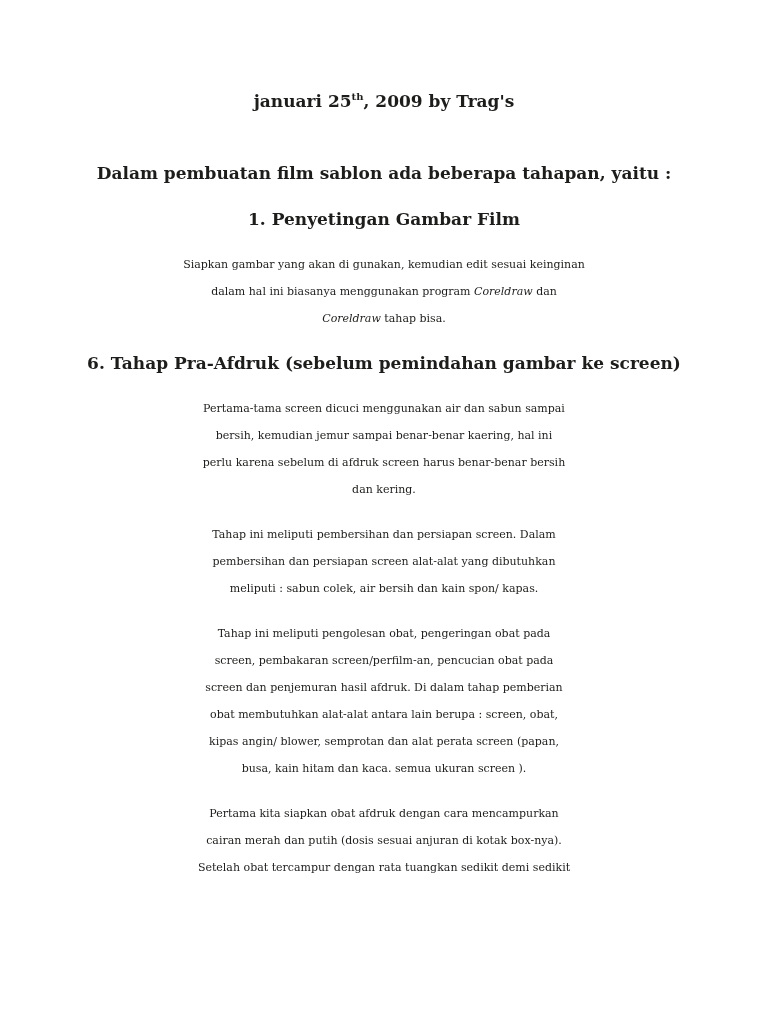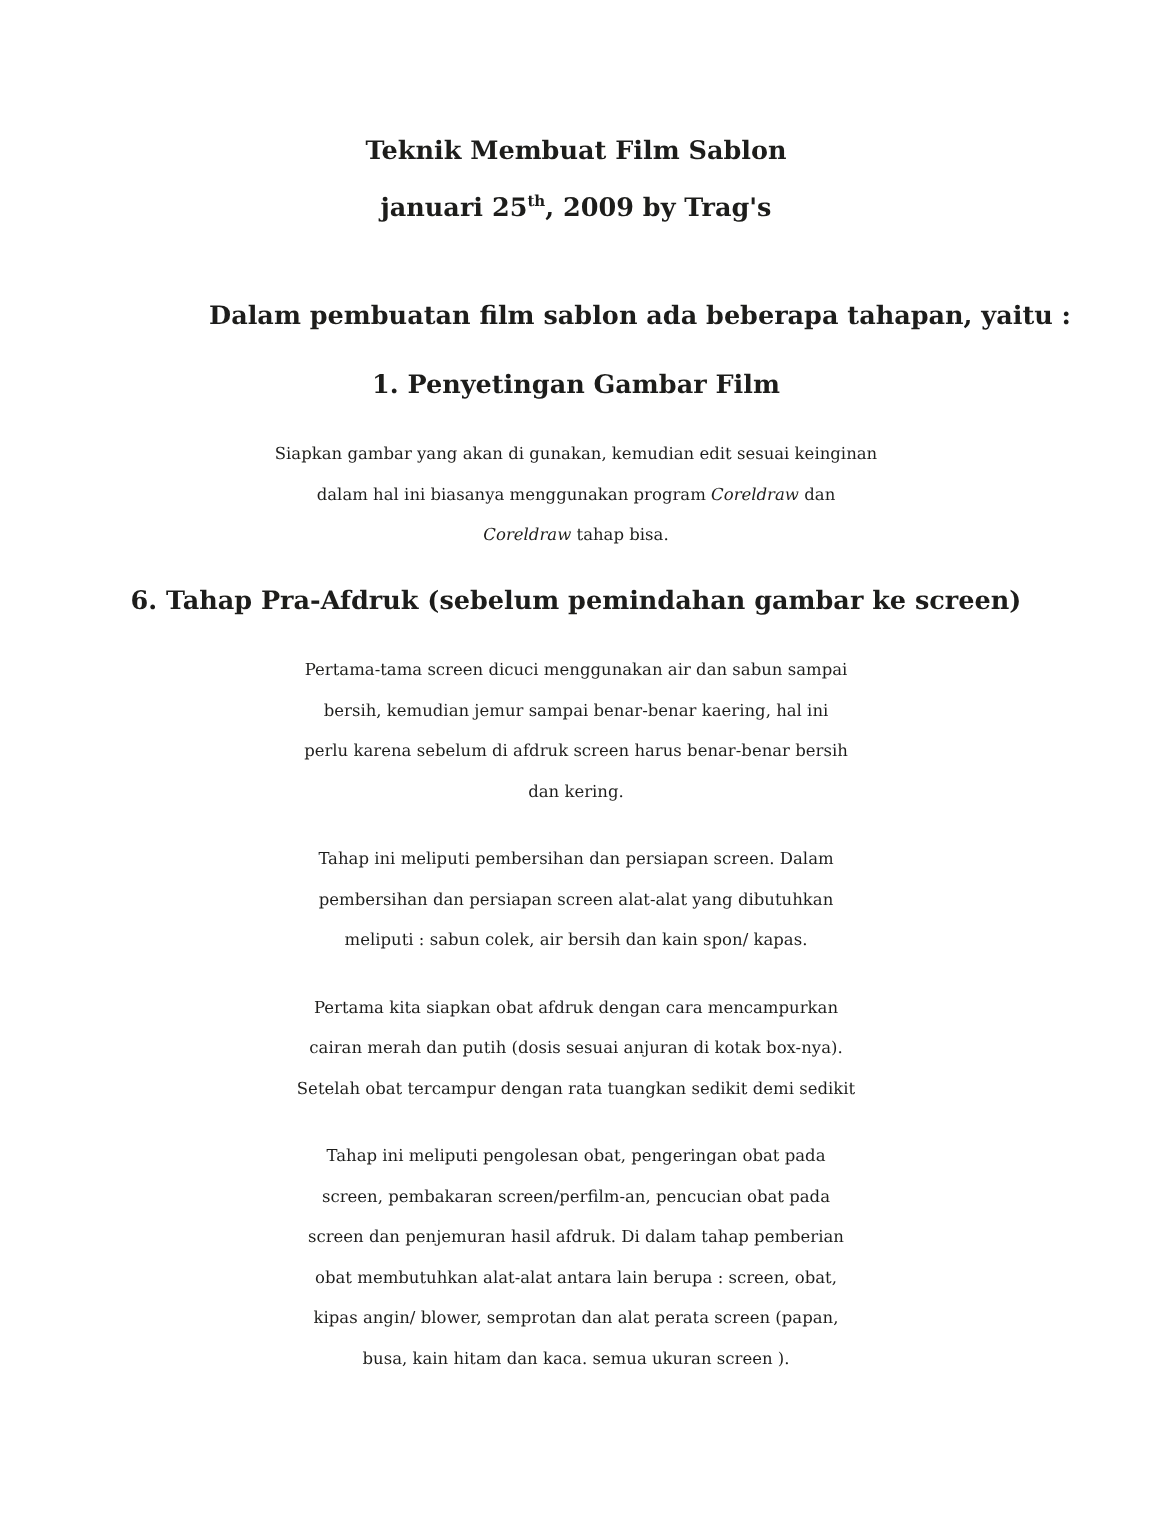--- a/index.html
+++ b/index.html
@@ -44,32 +44,30 @@
   .date-line sup {
     font-size: 10px;
     line-height: 0;
     vertical-align: 7px;
   }
   .intro-line {
     font-weight: bold;
     font-size: 17px;
     margin-bottom: 19px;
     white-space: normal;
-    text-align: right;
   }
   .para em {
     font-style: italic;
   }
 </style>
 </head>
 <body>
 
 <div class="page">
 
-  <h1 class="block">Teknik Membuat Film Sablon</h1>
 
   <p class="block date-line"><span>januari 25</span><sup>th</sup><span>, 2009 by Trag's</span></p>
 
   <p class="block intro-line">Dalam pembuatan film sablon ada beberapa tahapan, yaitu :</p>
 
   <h2 class="block">1. Penyetingan Gambar Film</h2>
 
   <p class="block para"><span>Siapkan gambar yang akan di gunakan, kemudian edit sesuai keinginan
 dalam hal ini biasanya menggunakan program </span><em>Coreldraw</em><span> dan
 </span><em>Coreldraw</em><span> tahap bisa.</span></p>
@@ -79,24 +77,24 @@
   <p class="block para">Pertama-tama screen dicuci menggunakan air dan sabun sampai
 bersih, kemudian jemur sampai benar-benar kaering, hal ini
 perlu karena sebelum di afdruk screen harus benar-benar bersih
 dan kering.</p>
 
   <p class="block para">Tahap ini meliputi pembersihan dan persiapan screen. Dalam
 pembersihan dan persiapan screen alat-alat yang dibutuhkan
 meliputi : sabun colek, air bersih dan kain spon/ kapas.</p>
 
 
-  <p class="block para">Pertama kita siapkan obat afdruk dengan cara mencampurkan
-cairan merah dan putih (dosis sesuai anjuran di kotak box-nya).
-Setelah obat tercampur dengan rata tuangkan sedikit demi sedikit</p>
-
   <p class="block para">Tahap ini meliputi pengolesan obat, pengeringan obat pada
 screen, pembakaran screen/perfilm-an, pencucian obat pada
 screen dan penjemuran hasil afdruk. Di dalam tahap pemberian
 obat membutuhkan alat-alat antara lain berupa : screen, obat,
 kipas angin/ blower, semprotan dan alat perata screen (papan,
 busa, kain hitam dan kaca. semua ukuran screen ).</p>
 
+  <p class="block para">Pertama kita siapkan obat afdruk dengan cara mencampurkan
+cairan merah dan putih (dosis sesuai anjuran di kotak box-nya).
+Setelah obat tercampur dengan rata tuangkan sedikit demi sedikit</p>
+
 </div>
 
 </body></html>

